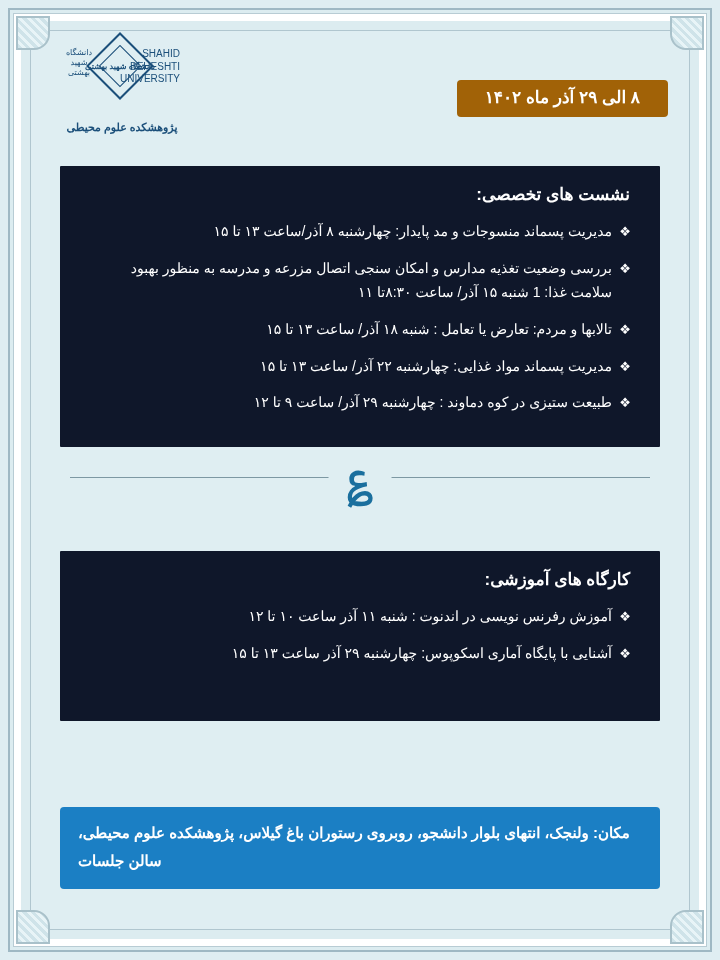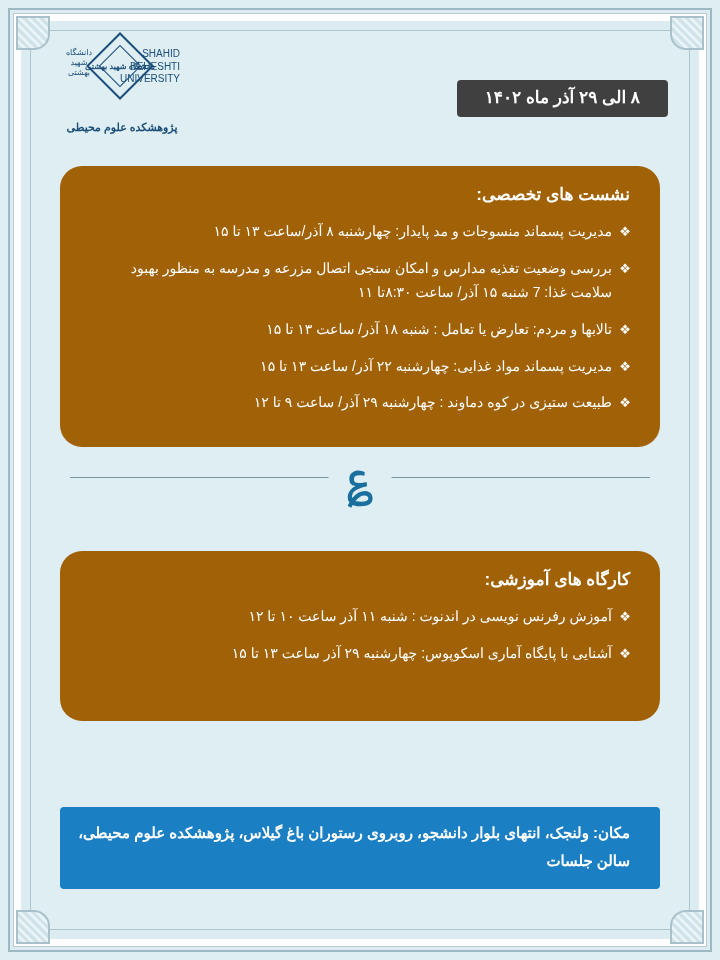--- a/index.html
+++ b/index.html
@@ -65,21 +65,21 @@
     font-size: 13px;
     font-weight: bold;
     padding: 4px 14px 5px 14px;
     border-radius: 3px;
     letter-spacing: 0;
     white-space: nowrap;
   }
   .date-badge {
     position: absolute;
     top: 48px; right: 20px;
-    background: #404040;
+    background: #a16207;
     color: #ffffff;
     font-size: 17px;
     font-weight: bold;
     padding: 7px 28px 9px 28px;
     border-radius: 4px;
     white-space: nowrap;
   }
   .logo {
     position: absolute;
     top: 4px; left: 30px;
@@ -131,23 +131,23 @@
     bottom: 12px; left: 0; right: 0;
     font-size: 11px;
     color: #1b4f7a;
     text-align: center;
     font-weight: bold;
     white-space: nowrap;
   }
 
   
   .panel {
-    background: #a16207;
-    color: #ffffff;
-    border-radius: 22px;
+    background: #0f172a;
+    color: #ffffff;
+    border-radius: 1px;
     padding: 16px 26px 20px 26px;
     margin: 0 28px;
   }
   .panel-title {
     font-size: 17px;
     font-weight: bold;
     text-align: right;
     margin: 2px 4px 14px 0;
   }
   ul.items {
@@ -205,24 +205,24 @@
   }
 
   .spacer { height: 86px; }
 
   
   .footer {
     margin: 0 28px;
     background: #1b7fc4;
     color: #ffffff;
     border-radius: 4px;
-    padding: 12px 30px 14px 18px;
+    padding: 12px 18px 14px 18px;
     font-size: 15px;
     font-weight: bold;
-    text-align: right;
+    text-align: left;
     line-height: 1.85;
   }
 </style>
 </head>
 <body>
 
 <div class="frame-outer"></div>
 <div class="frame-mid"></div>
 <div class="frame-inner"></div>
 <div class="corner tl"></div>
@@ -247,21 +247,21 @@
 
   <div class="panel panel-a">
     <div class="panel-title">نشست های تخصصی:</div>
     <ul class="items">
       <li>
         <span class="bullet">❖</span>
         <span class="txt">مدیریت پسماند منسوجات و مد پایدار: چهارشنبه ۸ آذر/ساعت ۱۳ تا ۱۵</span>
       </li>
       <li>
         <span class="bullet">❖</span>
-        <span class="txt">بررسی وضعیت تغذیه مدارس و امکان سنجی اتصال مزرعه و مدرسه به منظور بهبود سلامت غذا: 7 شنبه ۱۵ آذر/ ساعت ۸:۳۰تا ۱۱</span>
+        <span class="txt">بررسی وضعیت تغذیه مدارس و امکان سنجی اتصال مزرعه و مدرسه به منظور بهبود سلامت غذا: 1 شنبه ۱۵ آذر/ ساعت ۸:۳۰تا ۱۱</span>
       </li>
       <li>
         <span class="bullet">❖</span>
         <span class="txt">تالابها و مردم: تعارض یا تعامل : شنبه ۱۸ آذر/ ساعت ۱۳ تا ۱۵</span>
       </li>
       <li>
         <span class="bullet">❖</span>
         <span class="txt">مدیریت پسماند مواد غذایی: چهارشنبه ۲۲ آذر/ ساعت ۱۳ تا ۱۵</span>
       </li>
       <li>

